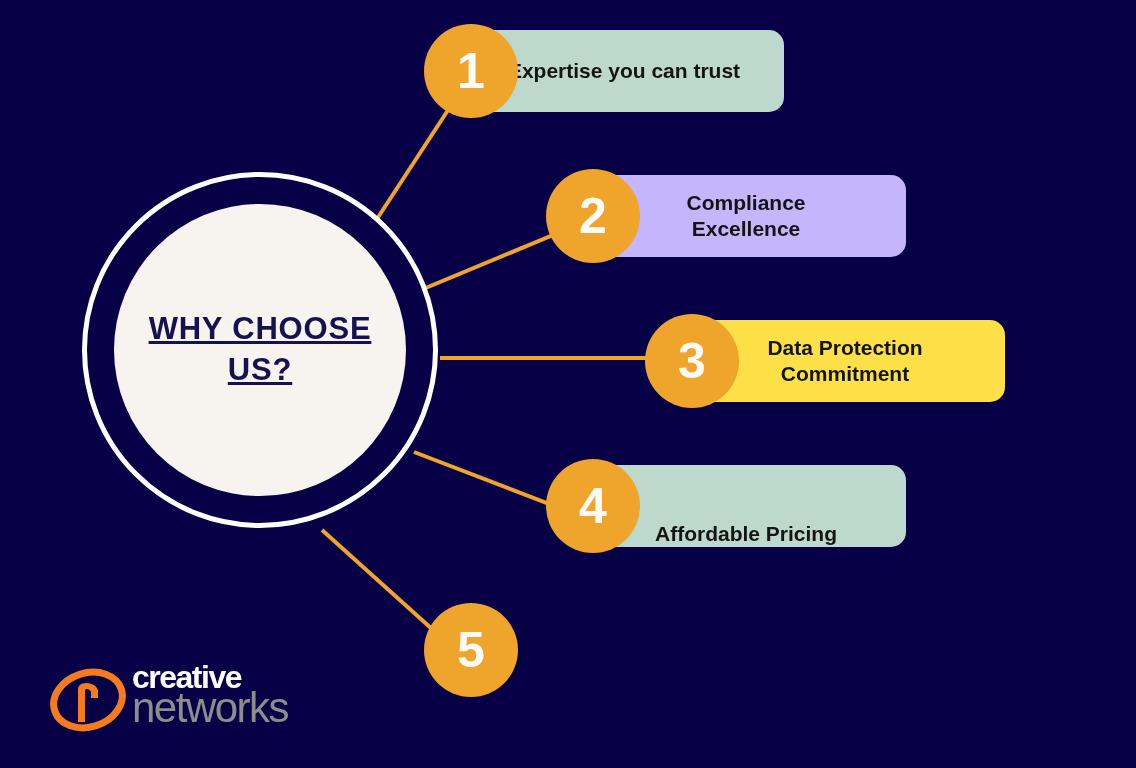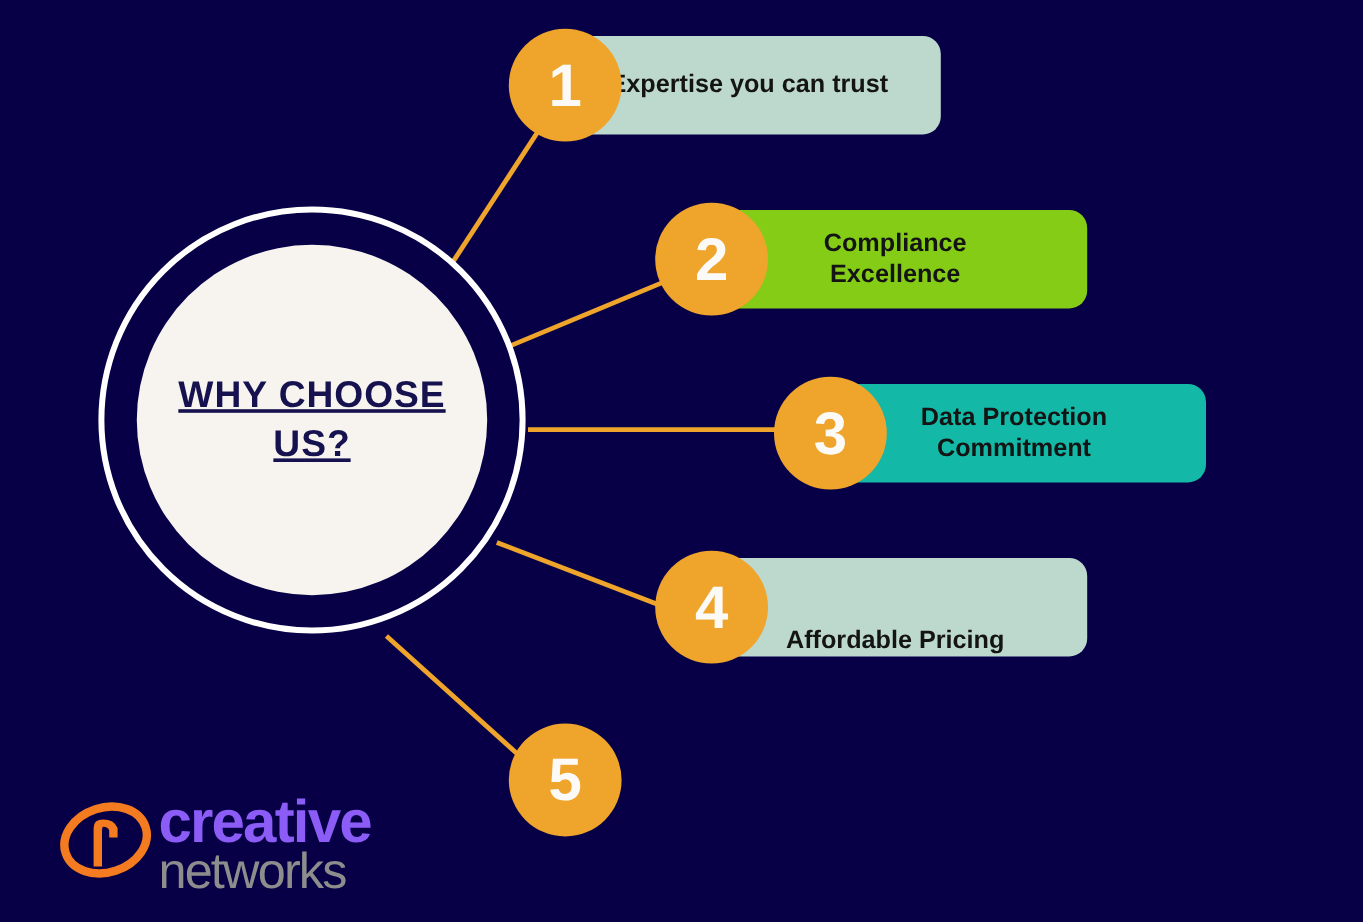--- a/index.html
+++ b/index.html
@@ -109,23 +109,23 @@
     position:absolute;
     left:0; top:4px;
     width:80px; height:72px;
   }
   #logo-wordmark {
     position:absolute;
     left:84px; top:2px;
     width:250px; height:76px;
   }
   .logo-line1 {
-    font-size:50px;
-    font-weight:bold;
-    color:#8b5cf6;
+    font-size:32px;
+    font-weight:bold;
+    color:#ffffff;
     letter-spacing:-1.5px;
     line-height:0.95;
   }
   .logo-line2 {
     font-size:42px;
     font-weight:normal;
     color:#8d8d8d;
     letter-spacing:-1.5px;
     line-height:0.95;
     margin-top:-4px;
@@ -154,31 +154,31 @@
   <div class="step" style="left:424px; top:24px; width:414px;">
     <div class="step-bar" style="background:#bdd8cd; width:320px;">
       <span class="step-label">Expertise you can trust</span>
     </div>
     <div class="step-badge">
       <span class="step-badge-num">1</span>
     </div>
   </div>
 
   <div class="step" style="left:546px; top:169px; width:414px;">
-    <div class="step-bar" style="background:#84cc16; width:320px;">
+    <div class="step-bar" style="background:#c4b5fd; width:320px;">
       <span class="step-label">Compliance
 Excellence</span>
     </div>
     <div class="step-badge">
       <span class="step-badge-num">2</span>
     </div>
   </div>
 
   <div class="step" style="left:645px; top:314px; width:414px;">
-    <div class="step-bar" style="background:#14b8a6; width:320px;">
+    <div class="step-bar" style="background:#fde047; width:320px;">
       <span class="step-label">Data Protection
 Commitment</span>
     </div>
     <div class="step-badge">
       <span class="step-badge-num">3</span>
     </div>
   </div>
 
   <div class="step" style="left:546px; top:459px; width:414px;">
     <div class="step-bar" style="background:#bdd8cd; width:320px;align-items:flex-end;">

